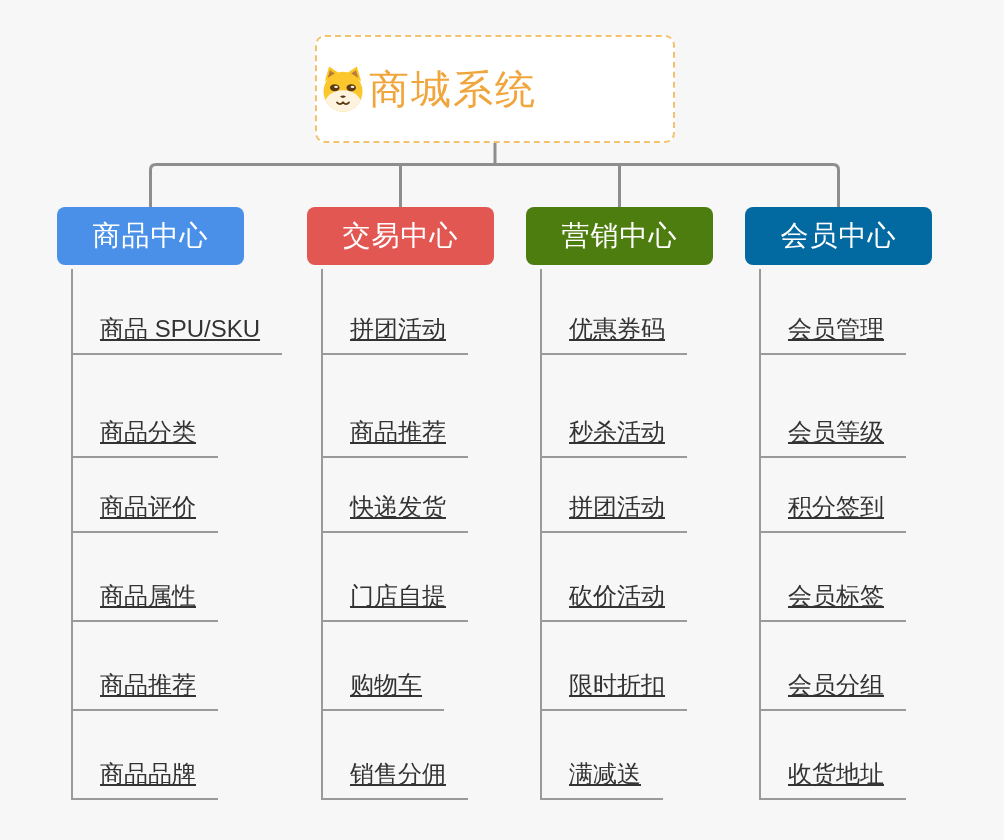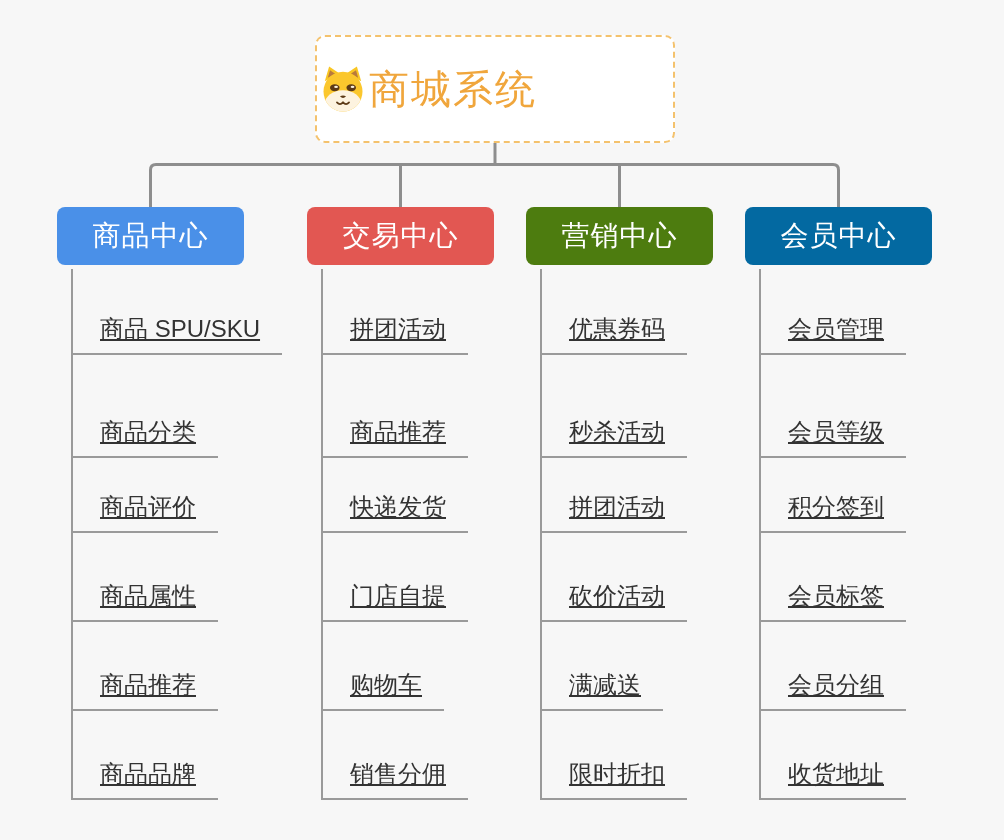--- a/index.html
+++ b/index.html
@@ -125,22 +125,22 @@
     <div class="item">门店自提</div>
     <div class="item">购物车</div>
     <div class="item">销售分佣</div>
   </div>
 
   <div class="column c2">
     <div class="item">优惠券码</div>
     <div class="item">秒杀活动</div>
     <div class="item">拼团活动</div>
     <div class="item">砍价活动</div>
+    <div class="item">限时折扣</div>
     <div class="item">满减送</div>
-    <div class="item">限时折扣</div>
   </div>
 
   <div class="column c3">
     <div class="item">会员管理</div>
     <div class="item">会员等级</div>
     <div class="item">积分签到</div>
     <div class="item">会员标签</div>
     <div class="item">会员分组</div>
     <div class="item">收货地址</div>
   </div>

